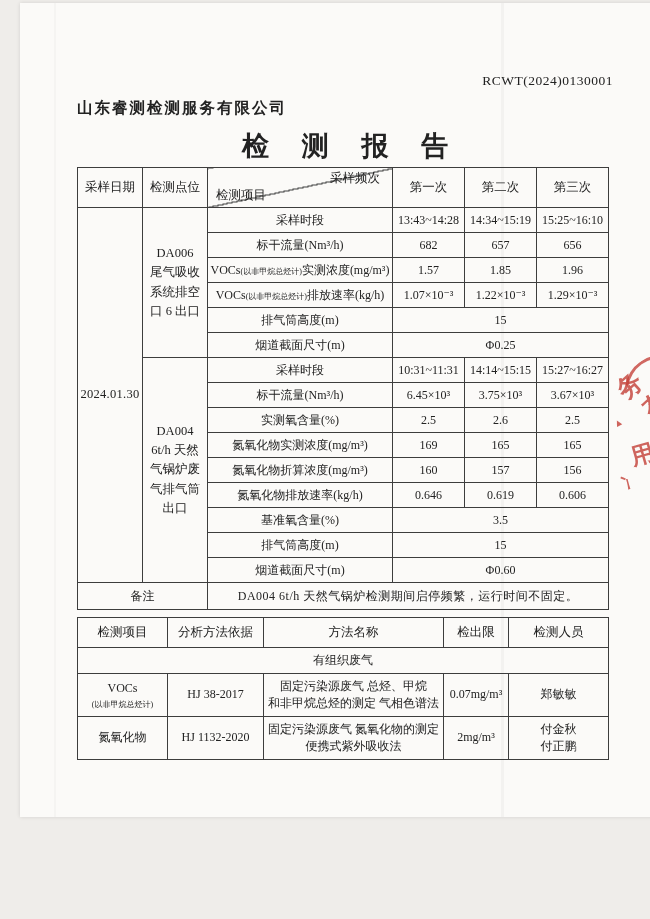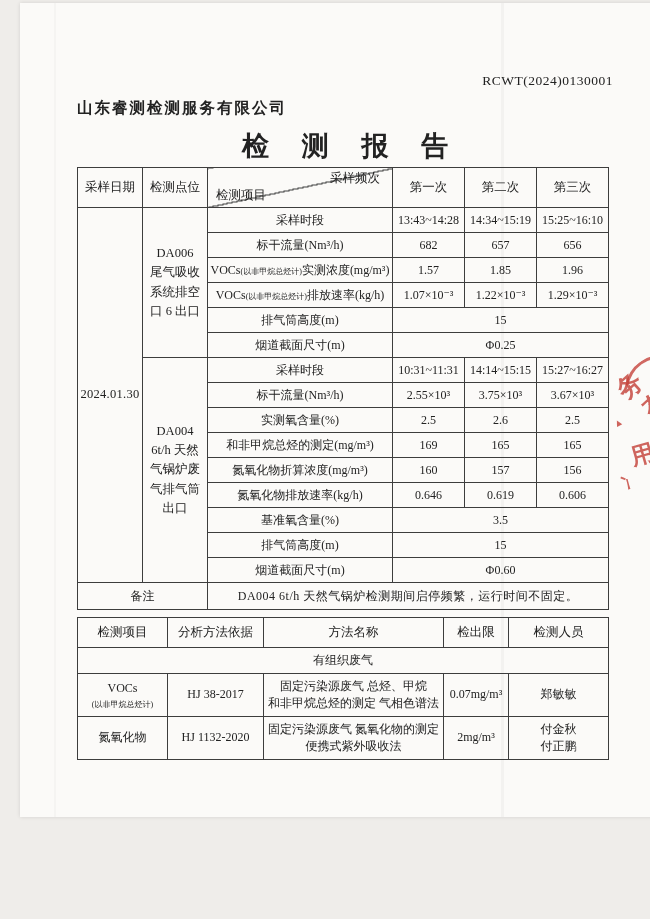--- a/index.html
+++ b/index.html
@@ -156,32 +156,32 @@
 气锅炉废
 气排气筒
 出口</td>
         <td class="data">采样时段</td>
         <td class="data">10:31~11:31</td>
         <td class="data">14:14~15:15</td>
         <td class="data">15:27~16:27</td>
       </tr>
       <tr>
         <td class="data">标干流量(Nm³/h)</td>
-        <td class="data">2.55×10³</td>
+        <td class="data">6.45×10³</td>
         <td class="data">3.75×10³</td>
         <td class="data">3.67×10³</td>
       </tr>
       <tr>
         <td class="data">实测氧含量(%)</td>
         <td class="data">2.5</td>
         <td class="data">2.6</td>
         <td class="data">2.5</td>
       </tr>
       <tr>
-        <td class="data">和非甲烷总烃的测定(mg/m³)</td>
+        <td class="data">氮氧化物实测浓度(mg/m³)</td>
         <td class="data">169</td>
         <td class="data">165</td>
         <td class="data">165</td>
       </tr>
       <tr>
         <td class="data">氮氧化物折算浓度(mg/m³)</td>
         <td class="data">160</td>
         <td class="data">157</td>
         <td class="data">156</td>
       </tr>

